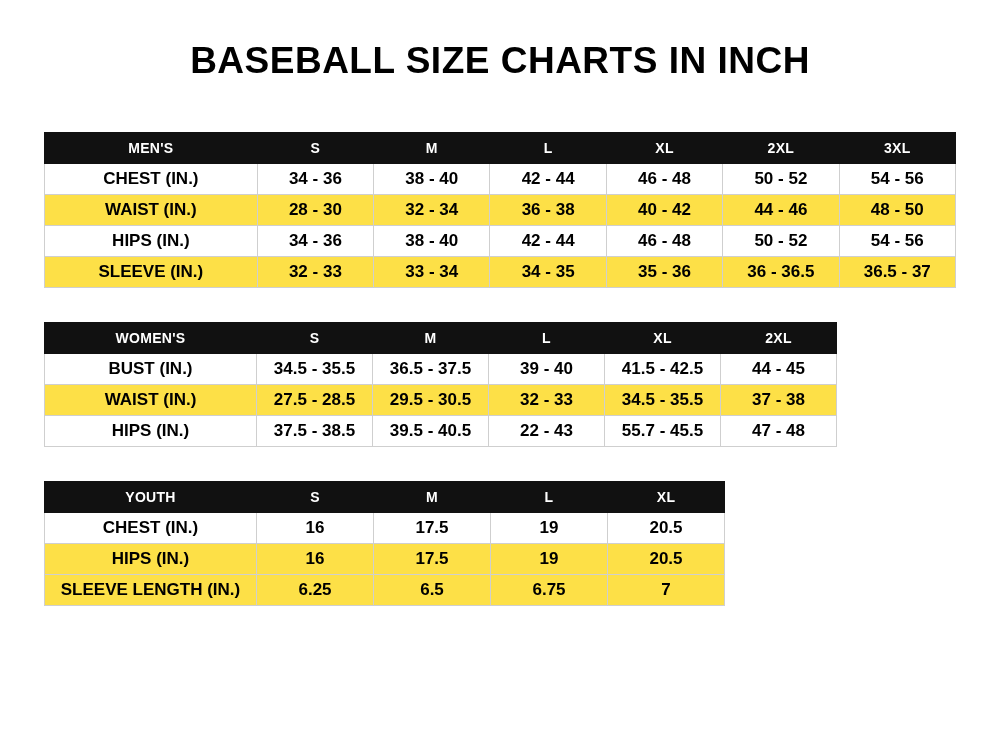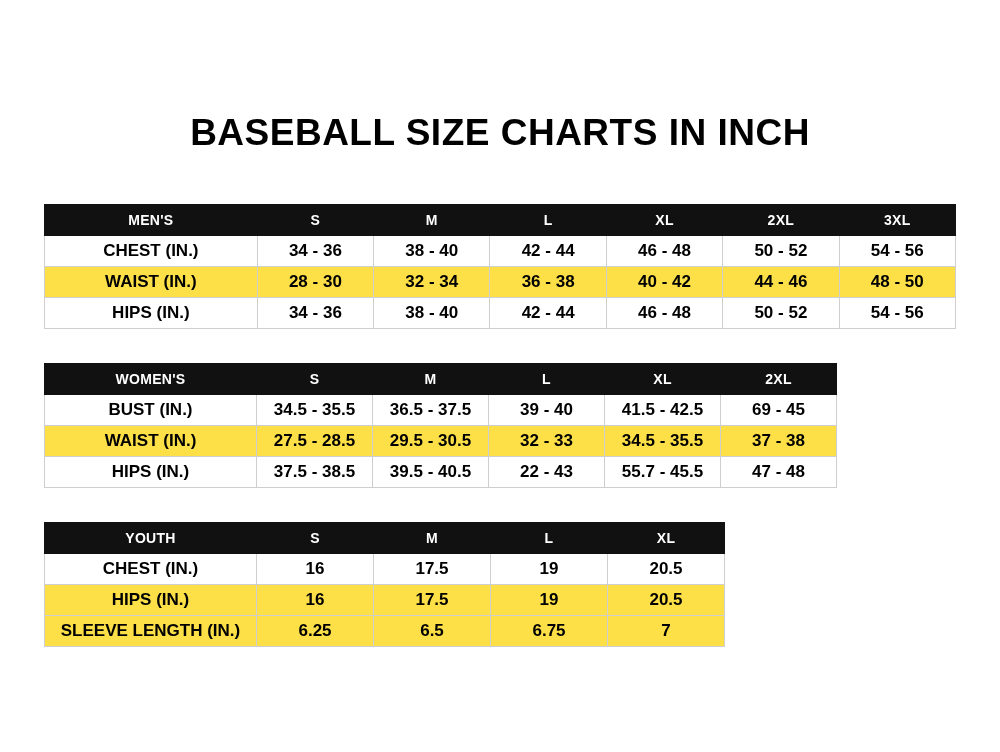--- a/index.html
+++ b/index.html
@@ -19,21 +19,21 @@
     width: 1000px;
     height: 752px;
     box-sizing: border-box;
   }
   .title {
     text-align: center;
     font-size: 37px;
     font-weight: bold;
     letter-spacing: 0.5px;
     margin: 0;
-    padding-top: 112px;
+    padding-top: 40px;
     color: #000;
   }
   .tables-wrap {
     padding: 0 44px;
     margin-top: 50px;
   }
   table.size-table {
     border-collapse: collapse;
     table-layout: fixed;
     margin-bottom: 34px;
@@ -142,20 +142,29 @@
         </tr>
         <tr>
           <td class="rowlabel">HIPS (IN.)</td>
           <td>34 - 36</td>
           <td>38 - 40</td>
           <td>42 - 44</td>
           <td>46 - 48</td>
           <td>50 - 52</td>
           <td>54 - 56</td>
         </tr>
+        <tr class="alt">
+          <td class="rowlabel">SLEEVE (IN.)</td>
+          <td>32 - 33</td>
+          <td>33 - 34</td>
+          <td>34 - 35</td>
+          <td>35 - 36</td>
+          <td>36 - 36.5</td>
+          <td>36.5 - 37</td>
+        </tr>
       </tbody>
     </table>
 
     <table class="size-table" id="womens-table">
       <colgroup>
         <col class="c0">
           <col class="c1">
           <col class="c2">
           <col class="c3">
           <col class="c4">
@@ -171,21 +180,21 @@
           <th>2XL</th>
         </tr>
       </thead>
       <tbody>
         <tr>
           <td class="rowlabel">BUST (IN.)</td>
           <td>34.5 - 35.5</td>
           <td>36.5 - 37.5</td>
           <td>39 - 40</td>
           <td>41.5 - 42.5</td>
-          <td>69 - 45</td>
+          <td>44 - 45</td>
         </tr>
         <tr class="alt">
           <td class="rowlabel">WAIST (IN.)</td>
           <td>27.5 - 28.5</td>
           <td>29.5 - 30.5</td>
           <td>32 - 33</td>
           <td>34.5 - 35.5</td>
           <td>37 - 38</td>
         </tr>
         <tr>

